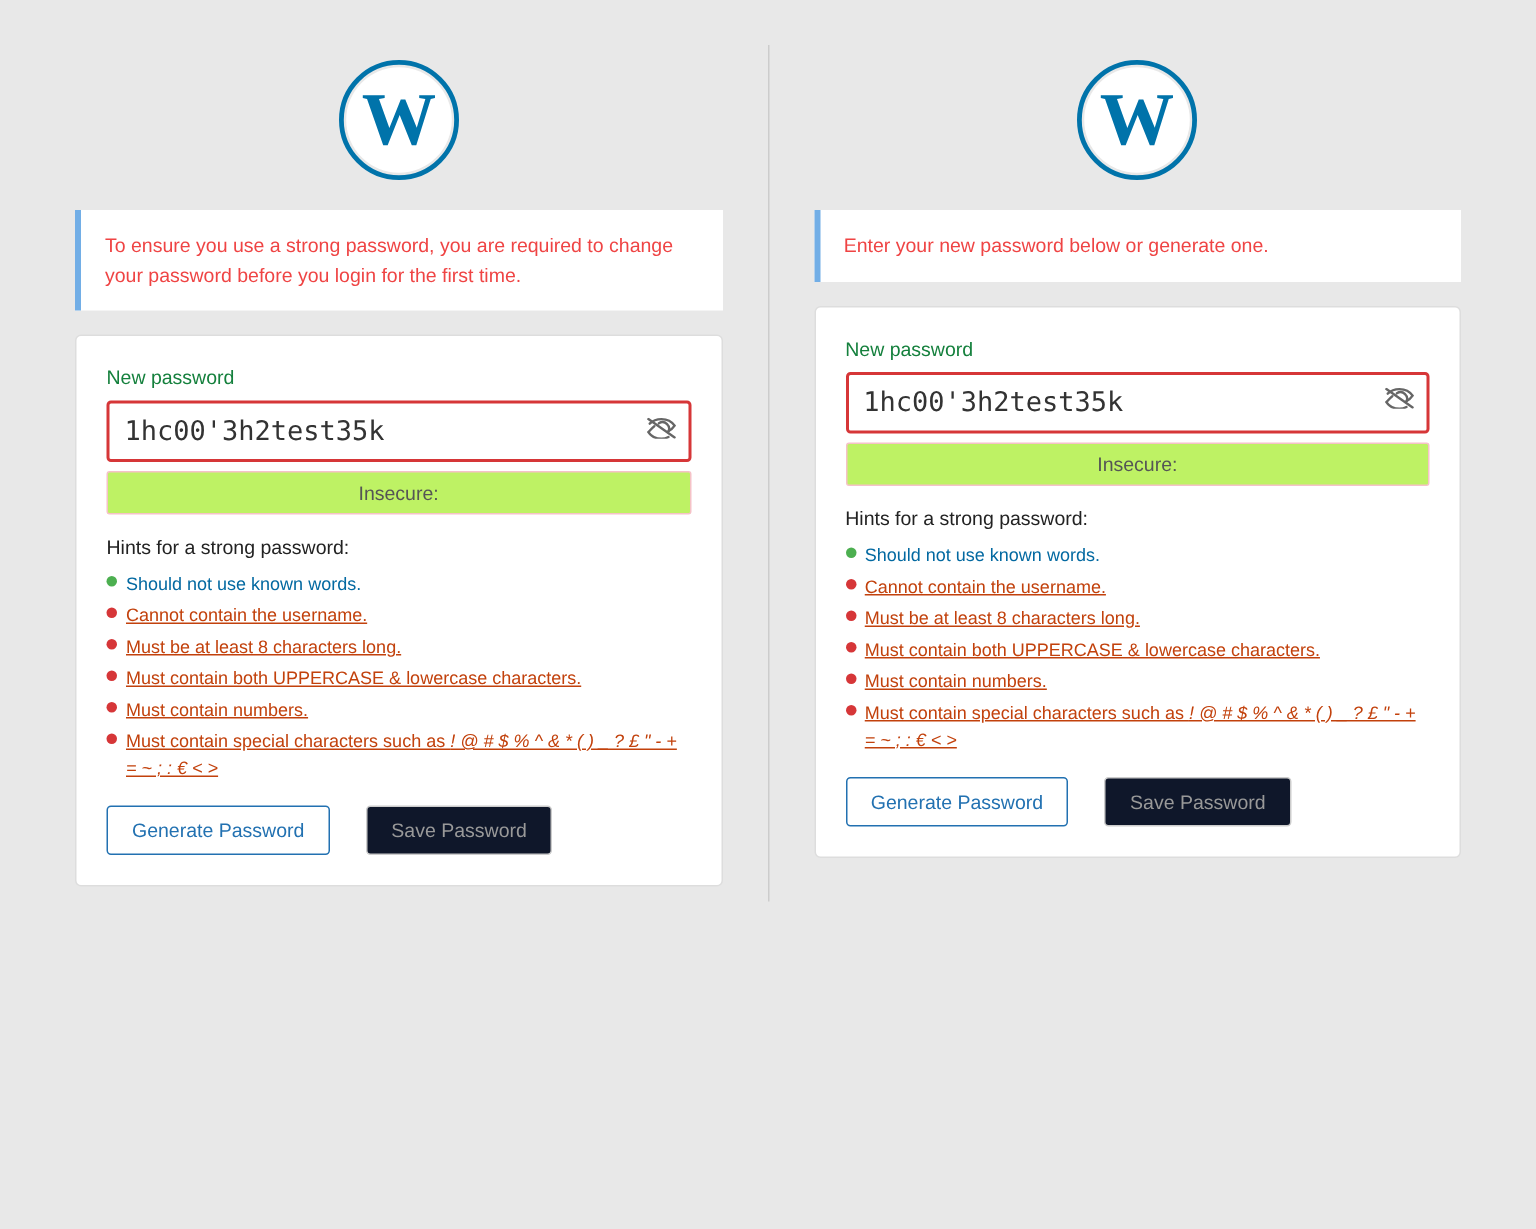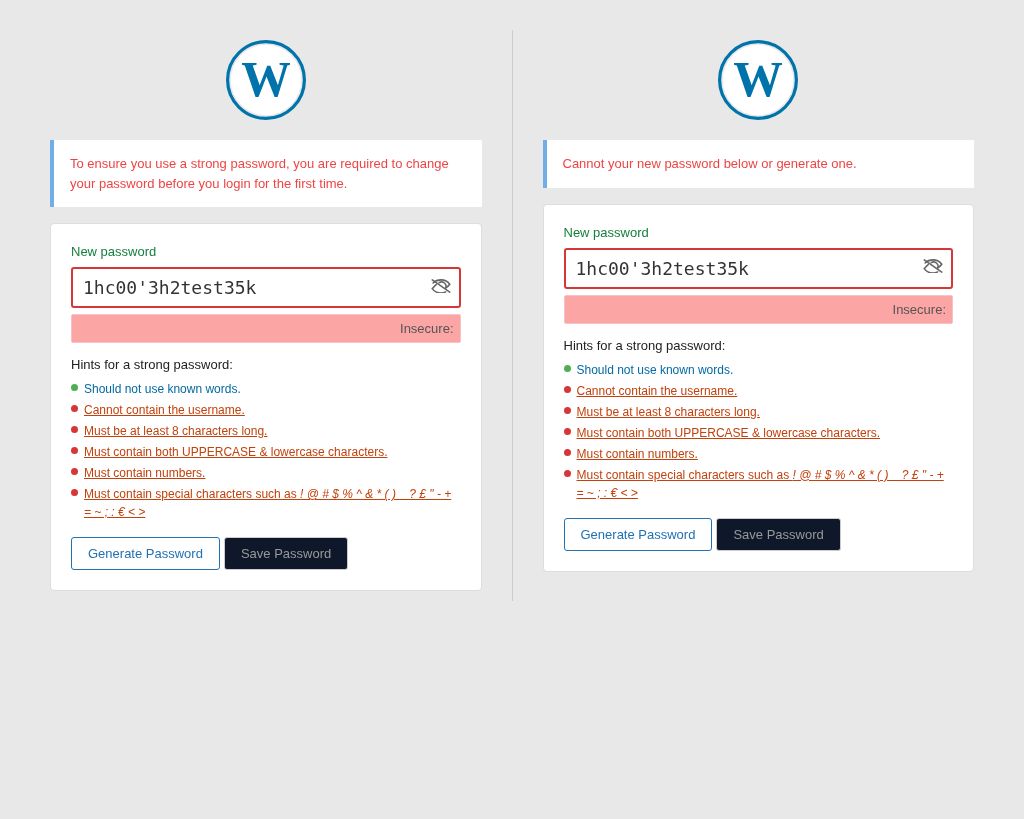--- a/index.html
+++ b/index.html
@@ -77,24 +77,24 @@
     .eye-icon {
       position: absolute;
       right: 10px;
       top: 50%;
       transform: translateY(-50%);
       cursor: pointer;
       color: #666;
       font-size: 16px;
     }
     .insecure-badge {
-      background: #fca5a5;
+      background: #bef264;
       border: 1px solid #f5c2c7;
       color: #555;
-      text-align: right;
+      text-align: center;
       padding: 6px;
       font-size: 13px;
       margin-top: 6px;
       border-radius: 2px;
     }
     .hints-section {
       margin-top: 14px;
     }
     .hints-title {
       font-size: 13px;
@@ -120,21 +120,21 @@
       border-radius: 50%;
       margin-top: 4px;
       flex-shrink: 0;
     }
     .dot-green { background: #4caf50; }
     .dot-red { background: #d63638; }
     .hint-text-red { color: #c2410c; text-decoration: underline; }
     .hint-text-dark { color: #0369a1; }
     .buttons-row {
       display: flex;
-      gap: 4px;
+      gap: 24px;
       margin-top: 16px;
     }
     .btn-generate {
       border: 1px solid #2271b1;
       background: #fff;
       color: #2271b1;
       padding: 8px 16px;
       font-size: 13px;
       border-radius: 3px;
       cursor: pointer;
@@ -225,21 +225,21 @@
 
   <div class="panel">
 
     <svg class="wp-logo" viewBox="0 0 100 100" xmlns="http://www.w3.org/2000/svg">
       <circle cx="50" cy="50" r="48" fill="none" stroke="#0073aa" stroke-width="4"></circle>
       <circle cx="50" cy="50" r="44" fill="#fff"></circle>
       <text x="50" y="70" text-anchor="middle" font-size="62" font-weight="bold" fill="#0073aa" font-family="Georgia, serif">W</text>
     </svg>
 
     <div class="info-box">
-      <span>Cannot your new password below or generate one.</span>
+      <span>Enter your new password below or generate one.</span>
     </div>
 
     <div class="form-card">
       <div class="field-label">New password</div>
 
       <div class="password-input-wrapper">
         <input class="password-input" type="text" value="1hc00'3h2test35k" readonly="" style="">
         <span class="eye-icon">
           <svg width="20" height="14" viewBox="0 0 22 16" fill="none" xmlns="http://www.w3.org/2000/svg">
             <path d="M1 1L21 15M9 4.2A5 5 0 0 1 16 11M5.5 6.5C3.5 8 2 10 1 11c2 3 5.5 5 10 5 2 0 3.8-.5 5.3-1.3" stroke="#666" stroke-width="1.8" stroke-linecap="round"></path>

